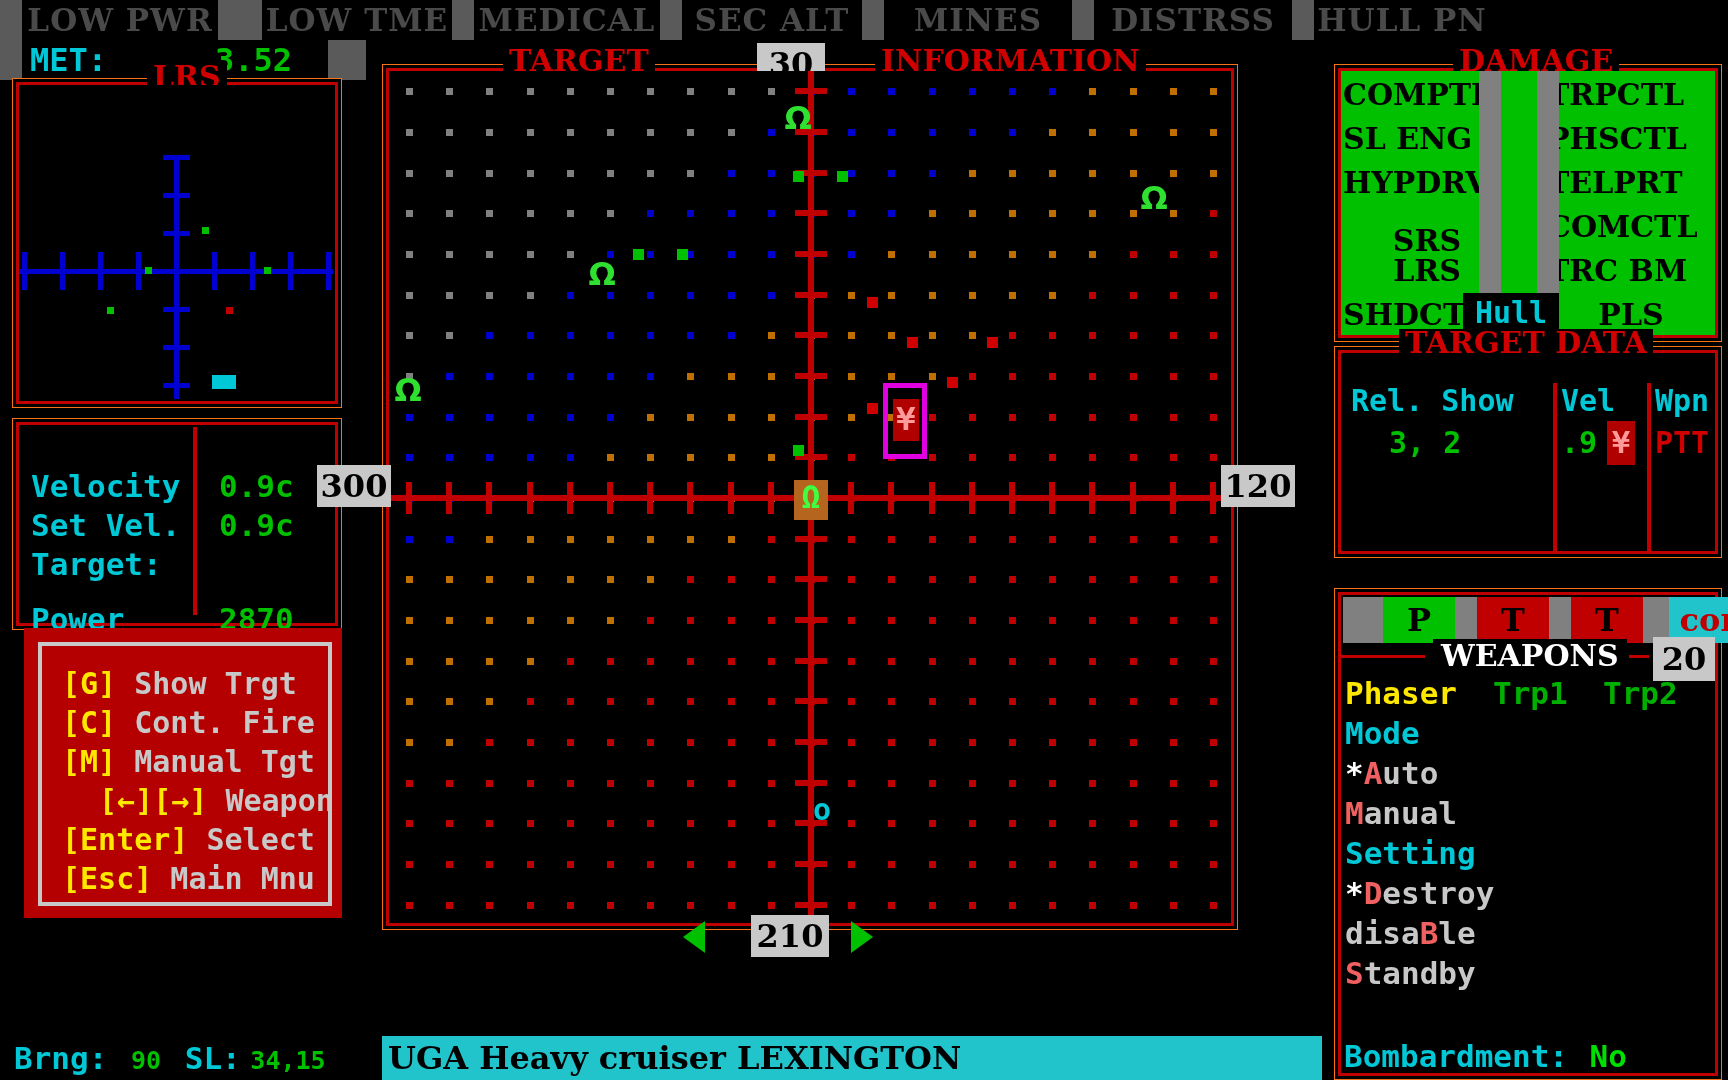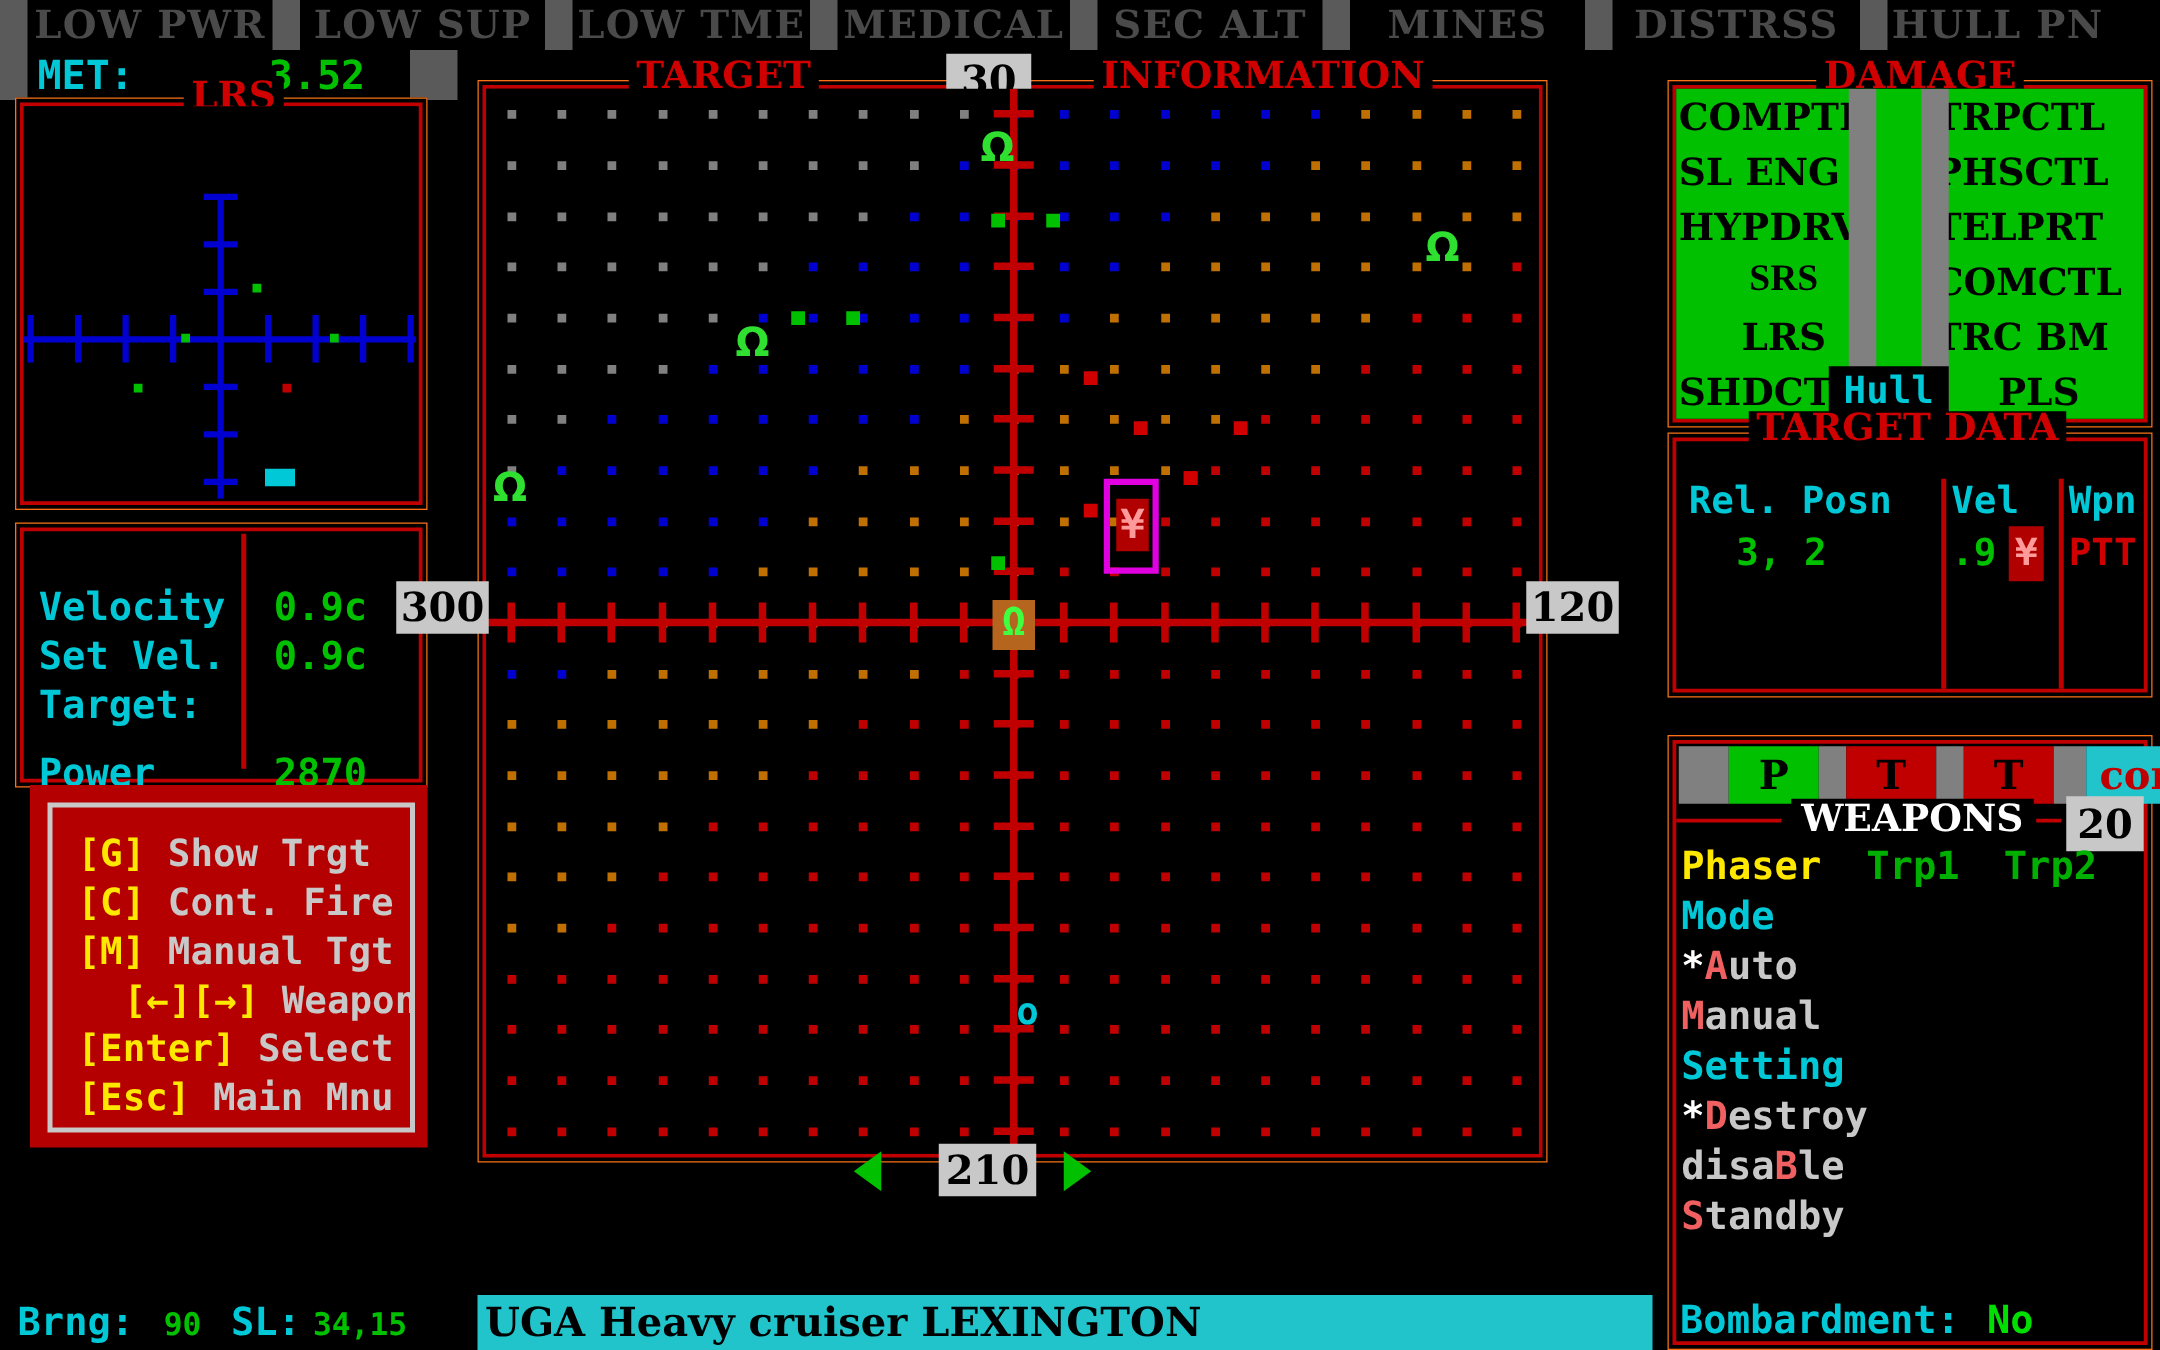--- a/index.html
+++ b/index.html
@@ -115,21 +115,20 @@
 </style>
 </head>
 <body>
 
 <div id="root">
 
   <div class="abs" id="alertbar">
       <div class="alert-sep"></div>
       <div class="alert-cell" style="width: 196px;">LOW PWR</div>
       <div class="alert-sep"></div>
-      <div class="alert-cell" style="width: 196px;">LOW SUP</div>
       <div class="alert-sep"></div>
       <div class="alert-cell" style="width: 190px;">LOW TME</div>
       <div class="alert-sep"></div>
       <div class="alert-cell" style="width: 186px;">MEDICAL</div>
       <div class="alert-sep"></div>
       <div class="alert-cell" style="width: 180px;">SEC ALT</div>
       <div class="alert-sep"></div>
       <div class="alert-cell" style="width: 188px;">MINES</div>
       <div class="alert-sep"></div>
       <div class="alert-cell" style="width: 198px;">DISTRSS</div>
@@ -723,40 +722,40 @@
     <div class="tri" id="tri-left" style="left:300px;top:856px;border-top:16px solid transparent;border-bottom:16px solid transparent;border-right:22px solid #00c000;"></div>
     <div class="tri" id="tri-right" style="left:468px;top:856px;border-top:16px solid transparent;border-bottom:16px solid transparent;border-left:22px solid #00c000;"></div>
   </div>
 
   <div class="abs panel panel-d" id="damage">
     <div class="ptitle" style="left:118px;top:-18px;">DAMAGE</div>
     <div id="dmgfield">
         <div class="dmg-cell" style="left: 2px; top: 2px; width: 168px; text-align: left;">COMPTR</div>
         <div class="dmg-cell" style="left: 2px; top: 46px; width: 168px; text-align: left;">SL ENG</div>
         <div class="dmg-cell" style="left: 2px; top: 90px; width: 168px; text-align: left;">HYPDRV</div>
-        <div class="dmg-cell" style="left: 2px; top: 130px; width: 168px; text-align: center; font-family: Liberation Serif, serif;">SRS</div>
+        <div class="dmg-cell" style="left: 2px; top: 148px; width: 168px; text-align: center;">SRS</div>
         <div class="dmg-cell" style="left: 2px; top: 178px; width: 168px; text-align: center;">LRS</div>
         <div class="dmg-cell" style="left: 2px; top: 222px; width: 168px; text-align: left;">SHDCTL</div>
         <div class="dmg-cell" style="left: 206px; top: 2px; width: 168px; text-align: left;">TRPCTL</div>
         <div class="dmg-cell" style="left: 206px; top: 46px; width: 168px; text-align: left;">PHSCTL</div>
         <div class="dmg-cell" style="left: 206px; top: 90px; width: 168px; text-align: left;">TELPRT</div>
         <div class="dmg-cell" style="left: 206px; top: 134px; width: 168px; text-align: left;">COMCTL</div>
         <div class="dmg-cell" style="left: 206px; top: 178px; width: 168px; text-align: left;">TRC BM</div>
         <div class="dmg-cell" style="left: 206px; top: 222px; width: 168px; text-align: center;">PLS</div>
         <div class="dmg-gap" style="left: 138px; top: 0px; width: 22px; height: 262px;"></div>
         <div class="dmg-gap" style="left: 196px; top: 0px; width: 22px; height: 262px;"></div>
         <div id="hulltag" style="left: 122px; top: 222px; width: 96px; height: 44px;">Hull</div>
       </div>
   </div>
 
   <div class="abs panel panel-d" id="tdata">
     <div class="ptitle" style="left:64px;top:-18px;">TARGET DATA</div>
     <div class="tdsep" style="left:218px;top:36px;height:168px;"></div>
     <div class="tdsep" style="left:312px;top:36px;height:168px;"></div>
-    <div class="td-h" style="left:16px;top:34px;">Rel. Posn</div>
+    <div class="td-h" style="left:16px;top:34px;">Rel. Show</div>
     <div class="td-h" style="left:226px;top:34px;">Vel</div>
     <div class="td-h" style="left:320px;top:34px;">Wpn</div>
     <div class="td-v" style="left:54px;top:76px;color:#00c000;">3,  2</div>
     <div class="td-v" style="left:226px;top:76px;color:#00c000;">.9</div>
     <div class="td-v" style="left:272px;top:74px;background:#b00000;color:#ff9a9a;width:28px;height:44px;text-align:center;line-height:44px;">¥</div>
     <div class="td-v" style="left:320px;top:76px;color:#d00000;">PTT</div>
   </div>
 
   <div class="abs panel panel-d" id="wpnpanel">
     <div id="wpnbar">

